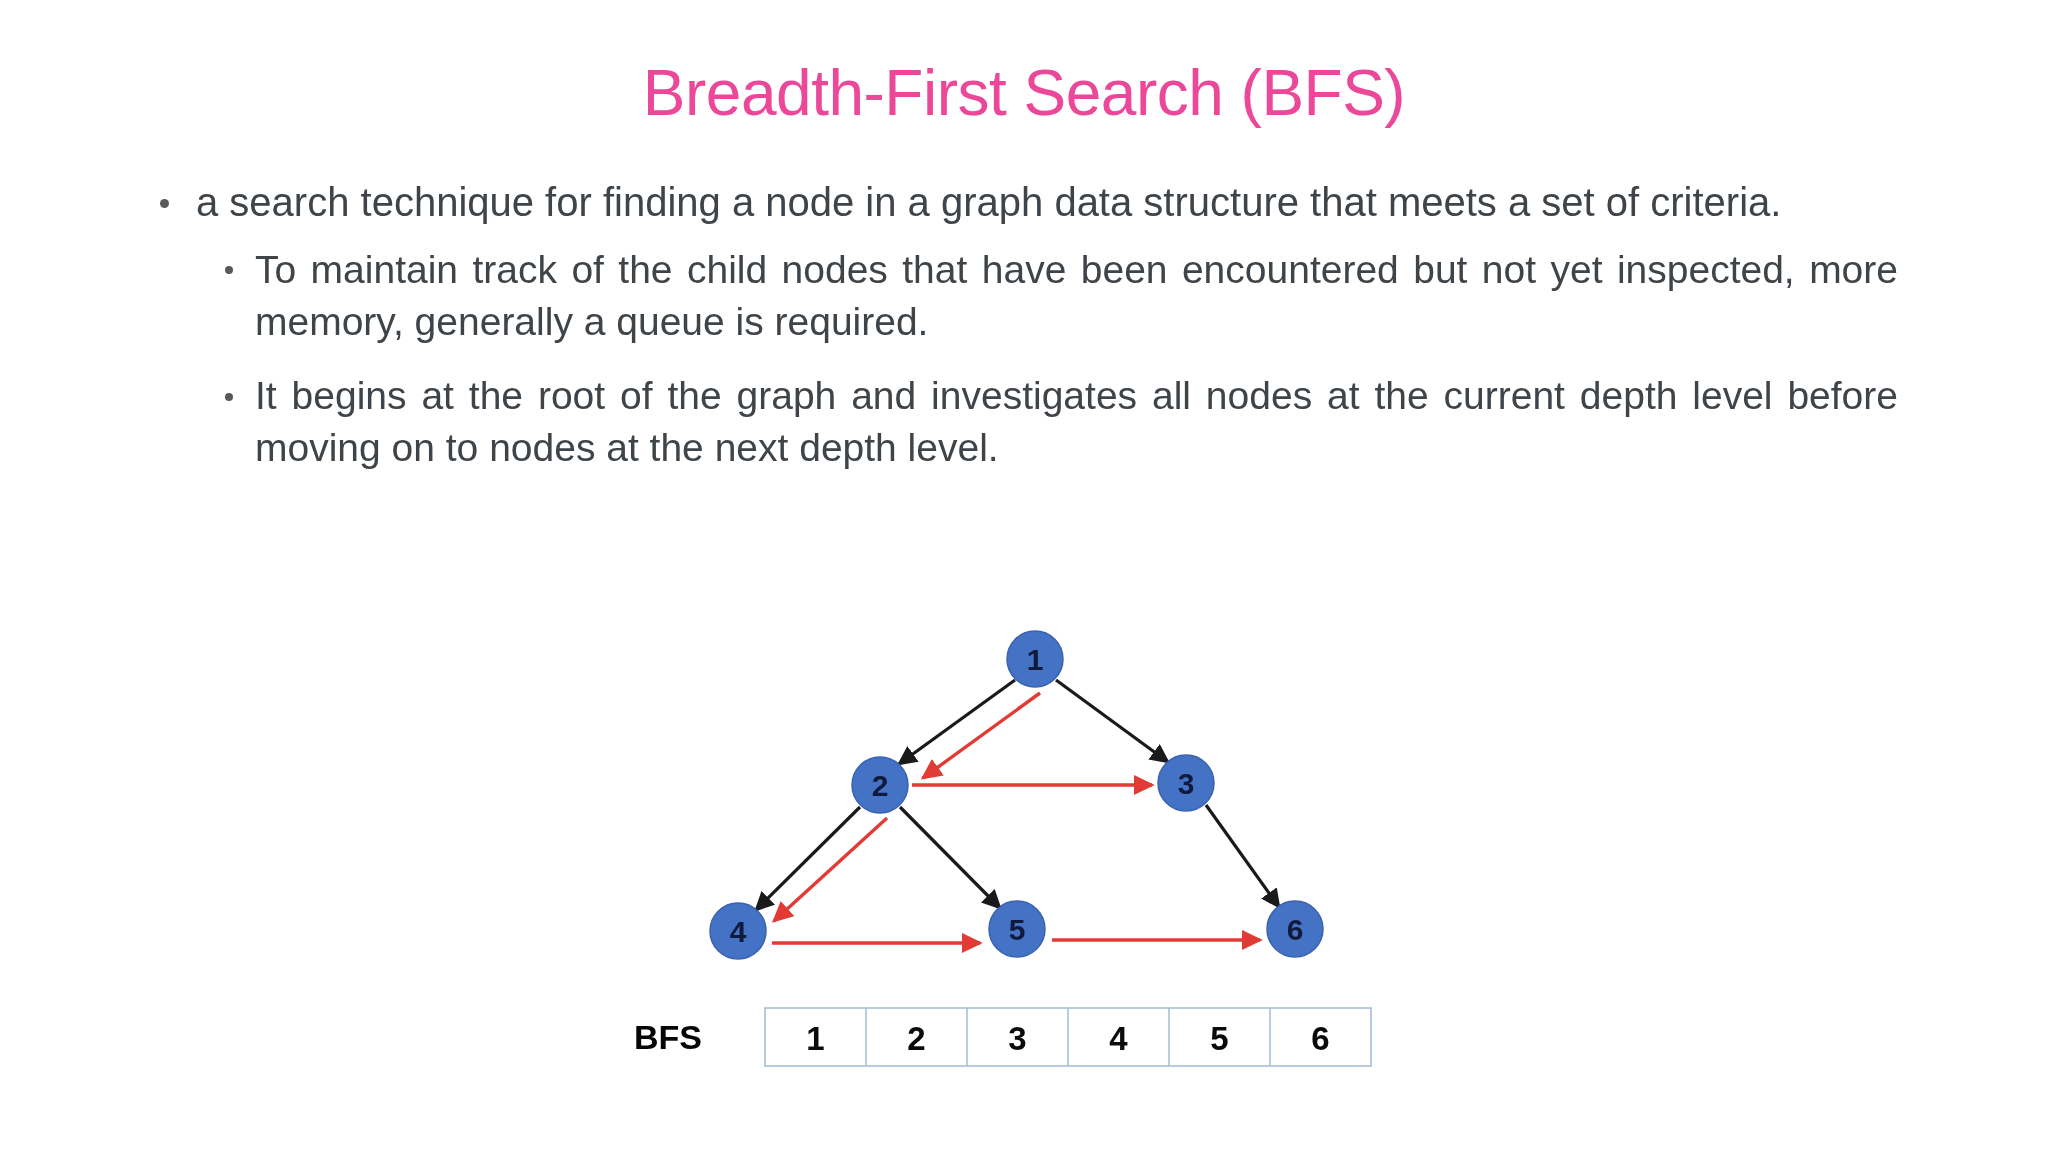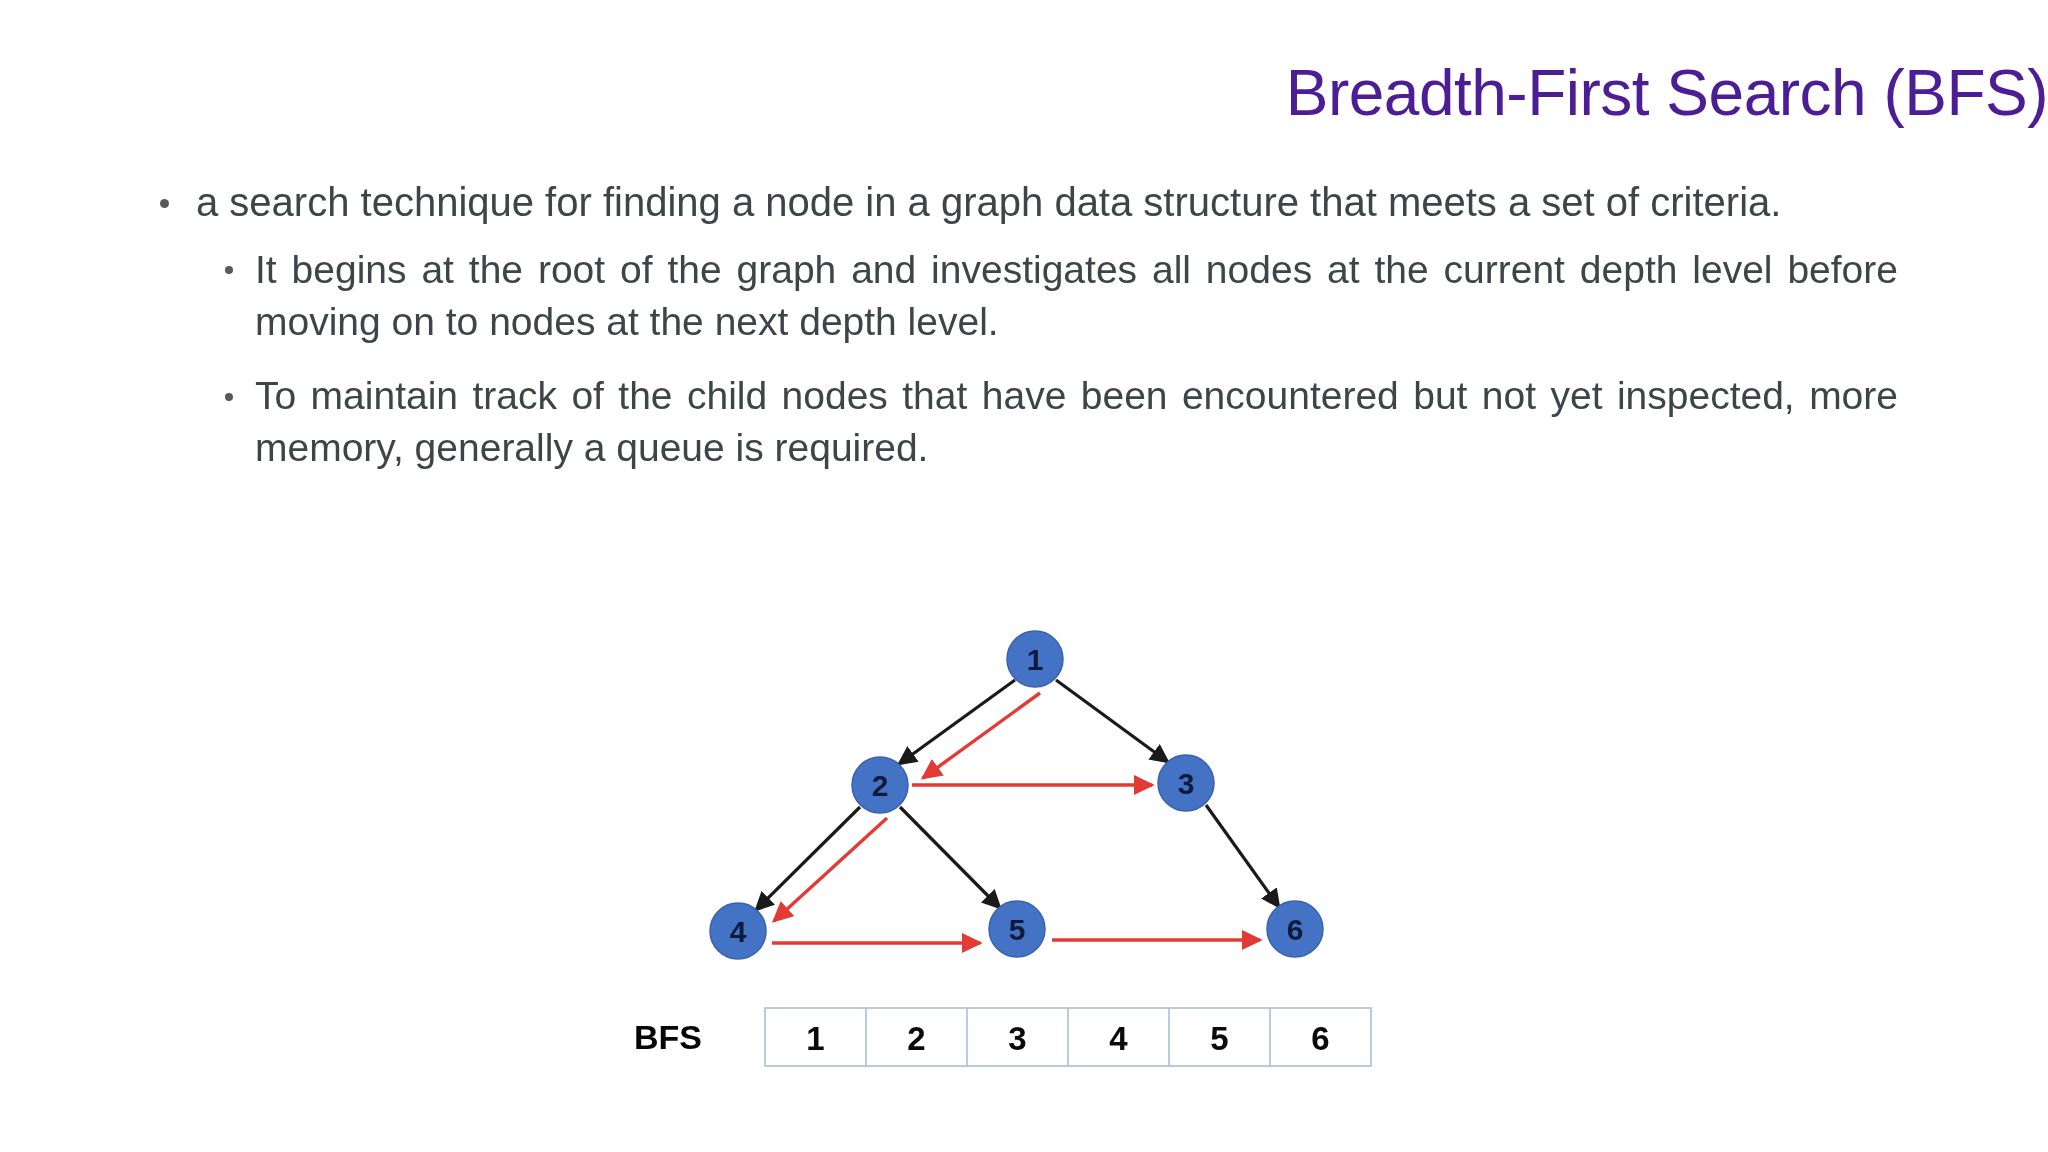--- a/index.html
+++ b/index.html
@@ -15,24 +15,24 @@
     font-family: "Liberation Sans", sans-serif;
     -webkit-font-smoothing: antialiased;
   }
 
   
   .slide-title {
     position: absolute;
     top: 58px;
     left: 0;
     width: 2048px;
-    text-align: right;
+    text-align: center;
     font-size: 64px;
     font-weight: 400;
-    color: #4c1d95;
+    color: #ec4899;
     letter-spacing: -0.5px;
     line-height: 1.1;
   }
 
   
   .body-block {
     position: absolute;
     top: 176px;
     left: 150px;
     width: 1748px;
@@ -120,26 +120,26 @@
 
   <div class="bullet-l1">
     <span class="dot"></span>
     <span class="txt">a search technique for finding a node in a graph data structure that meets a set of criteria.</span>
   </div>
 
   <div class="sub-list">
 
     <div class="bullet-l2">
       <span class="dot"></span>
-      <span class="txt">It begins at the root of the graph and investigates all nodes at the current depth level before moving on to nodes at the next depth level.</span>
+      <span class="txt">To maintain track of the child nodes that have been encountered but not yet inspected, more memory, generally a queue is required.</span>
     </div>
 
     <div class="bullet-l2">
       <span class="dot"></span>
-      <span class="txt">To maintain track of the child nodes that have been encountered but not yet inspected, more memory, generally a queue is required.</span>
+      <span class="txt">It begins at the root of the graph and investigates all nodes at the current depth level before moving on to nodes at the next depth level.</span>
     </div>
 
   </div>
 </div>
 
 <div class="diagram">
   <svg width="900" height="520" viewBox="0 0 900 520" xmlns="http://www.w3.org/2000/svg">
     <defs>
       <marker id="arrow-black" markerWidth="7" markerHeight="7" refX="5.4" refY="3" orient="auto">
         <path d="M0,0 L6.2,3 L0,6 Z" fill="#1A1A1A"></path>

